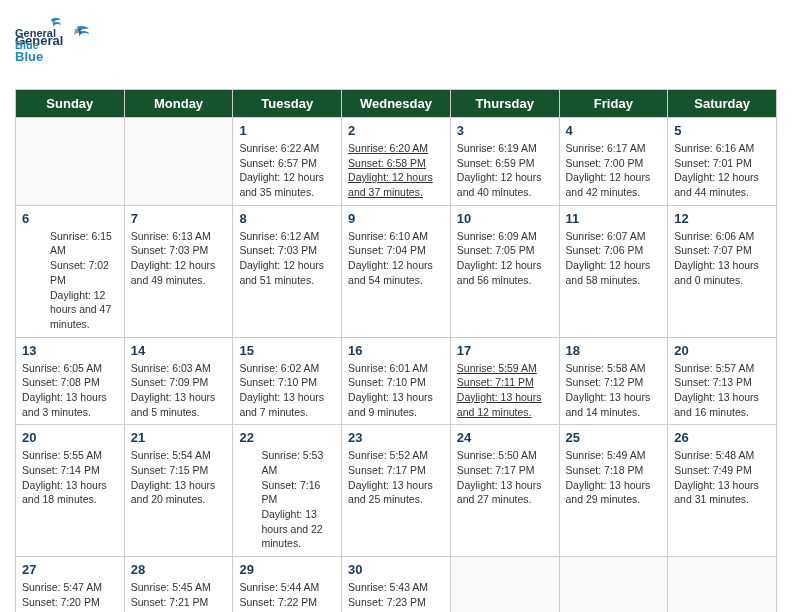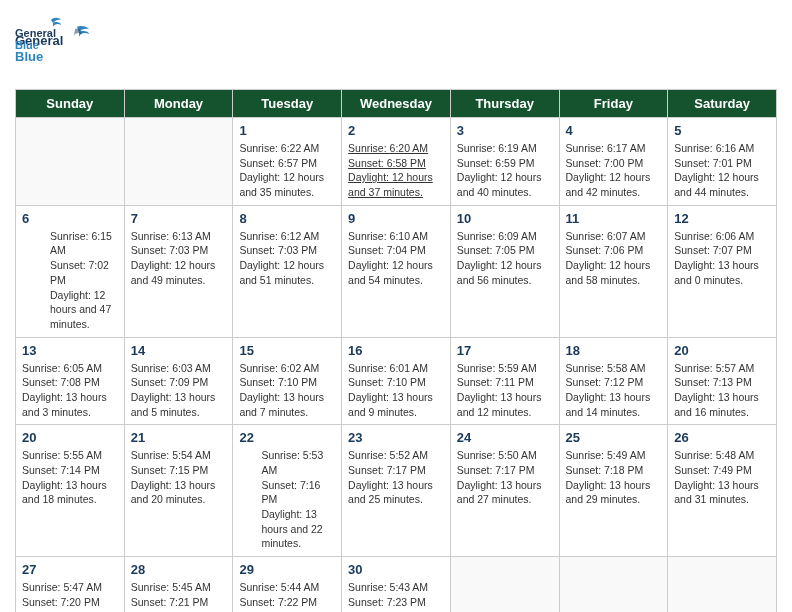--- a/index.html
+++ b/index.html
@@ -211,21 +211,21 @@
 Daylight: 13 hours and 7 minutes.</div>
         </td>
         <td>
           <div class="day-number">16</div>
           <div class="day-info" style="white-space: pre-line;">Sunrise: 6:01 AM
 Sunset: 7:10 PM
 Daylight: 13 hours and 9 minutes.</div>
         </td>
         <td>
           <div class="day-number">17</div>
-          <div class="day-info" style="white-space: pre-line;">Sunrise: 5:59 AM
+          <div class="day-info" style="white-space: pre-line; text-decoration: underline;">Sunrise: 5:59 AM
 Sunset: 7:11 PM
 Daylight: 13 hours and 12 minutes.</div>
         </td>
         <td>
           <div class="day-number">18</div>
           <div class="day-info" style="white-space: pre-line;">Sunrise: 5:58 AM
 Sunset: 7:12 PM
 Daylight: 13 hours and 14 minutes.</div>
         </td>
         <td>

